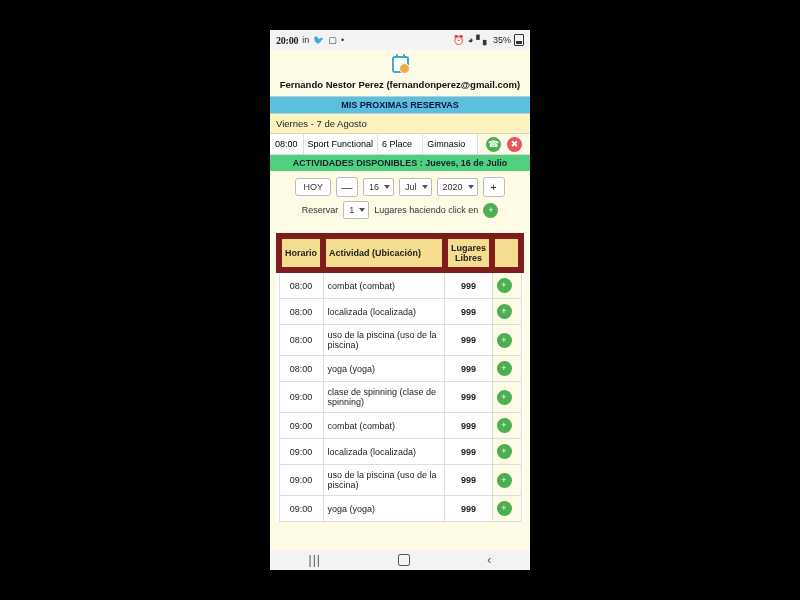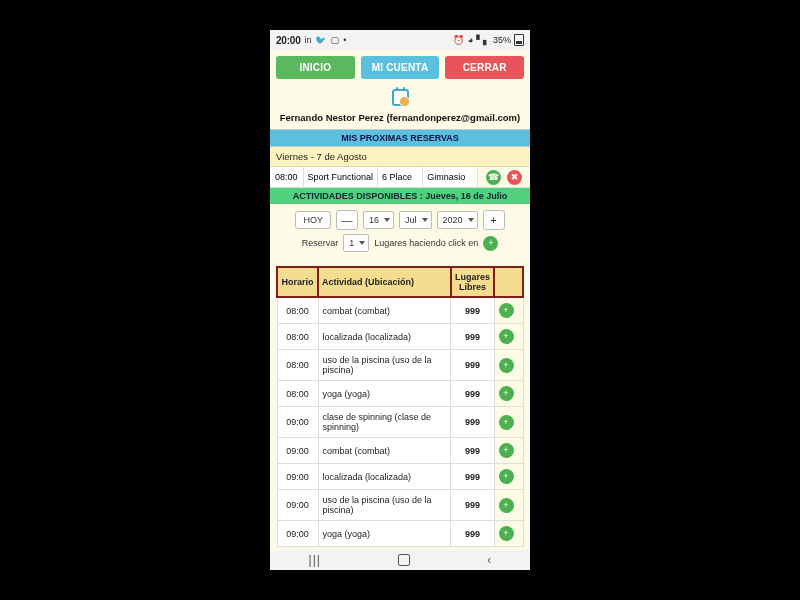--- a/index.html
+++ b/index.html
@@ -29,21 +29,21 @@
     font-size: 9px;
     color: #222;
     padding: 0 6px;
     box-sizing: border-box;
   }
   .status-left {
     display: flex;
     align-items: center;
     gap: 4px;
   }
-  .status-time { font-size: 10px; font-weight: bold; letter-spacing: -0.2px; }
+  .status-time { font-size: 10px; font-weight: bold; letter-spacing: -0.2px; font-family: Liberation Serif, serif; }
   .sicon { font-size: 9px; line-height: 1; color: #333; }
   .status-spacer { flex: 1; }
   .status-right {
     display: flex;
     align-items: center;
     gap: 3px;
     font-size: 9px;
   }
   .batt-text { font-size: 9px; }
   .batt-shape {
@@ -258,21 +258,21 @@
   
   table.acts {
     width: calc(100% - 12px);
     margin: 0 6px;
     border-collapse: collapse;
     font-size: 9px;
     background: #fff;
   }
   table.acts th {
     background: #f5dd8f;
-    border: 2px solid #7f1d1d;
+    border: 6px solid #7f1d1d;
     font-weight: bold;
     color: #222;
     padding: 4px 3px;
     font-size: 9px;
     text-align: center;
   }
   table.acts th.th-act { text-align: left; }
   table.acts td {
     border: 1px solid #ddd;
     padding: 5px 4px;
@@ -318,25 +318,20 @@
       <span class="sicon">⏰</span>
       <span class="sicon">◕</span>
       <span class="sicon">▘▖</span>
       <span class="batt-text">35%</span>
       <span class="batt-shape"></span>
     </div>
   </div>
 
   <div class="page">
 
-    <div class="topbuttons">
-      <div class="btn btn-inicio">INICIO</div>
-      <div class="btn btn-cuenta">MI CUENTA</div>
-      <div class="btn btn-cerrar">CERRAR</div>
-    </div>
 
     <div class="logo-row">
       <div class="logo-icon">
         <div class="logo-clock"></div>
       </div>
     </div>
 
     <div class="user-line">Fernando Nestor Perez (fernandonperez@gmail.com)</div>
 
     <div class="sec-header">MIS PROXIMAS RESERVAS</div>

